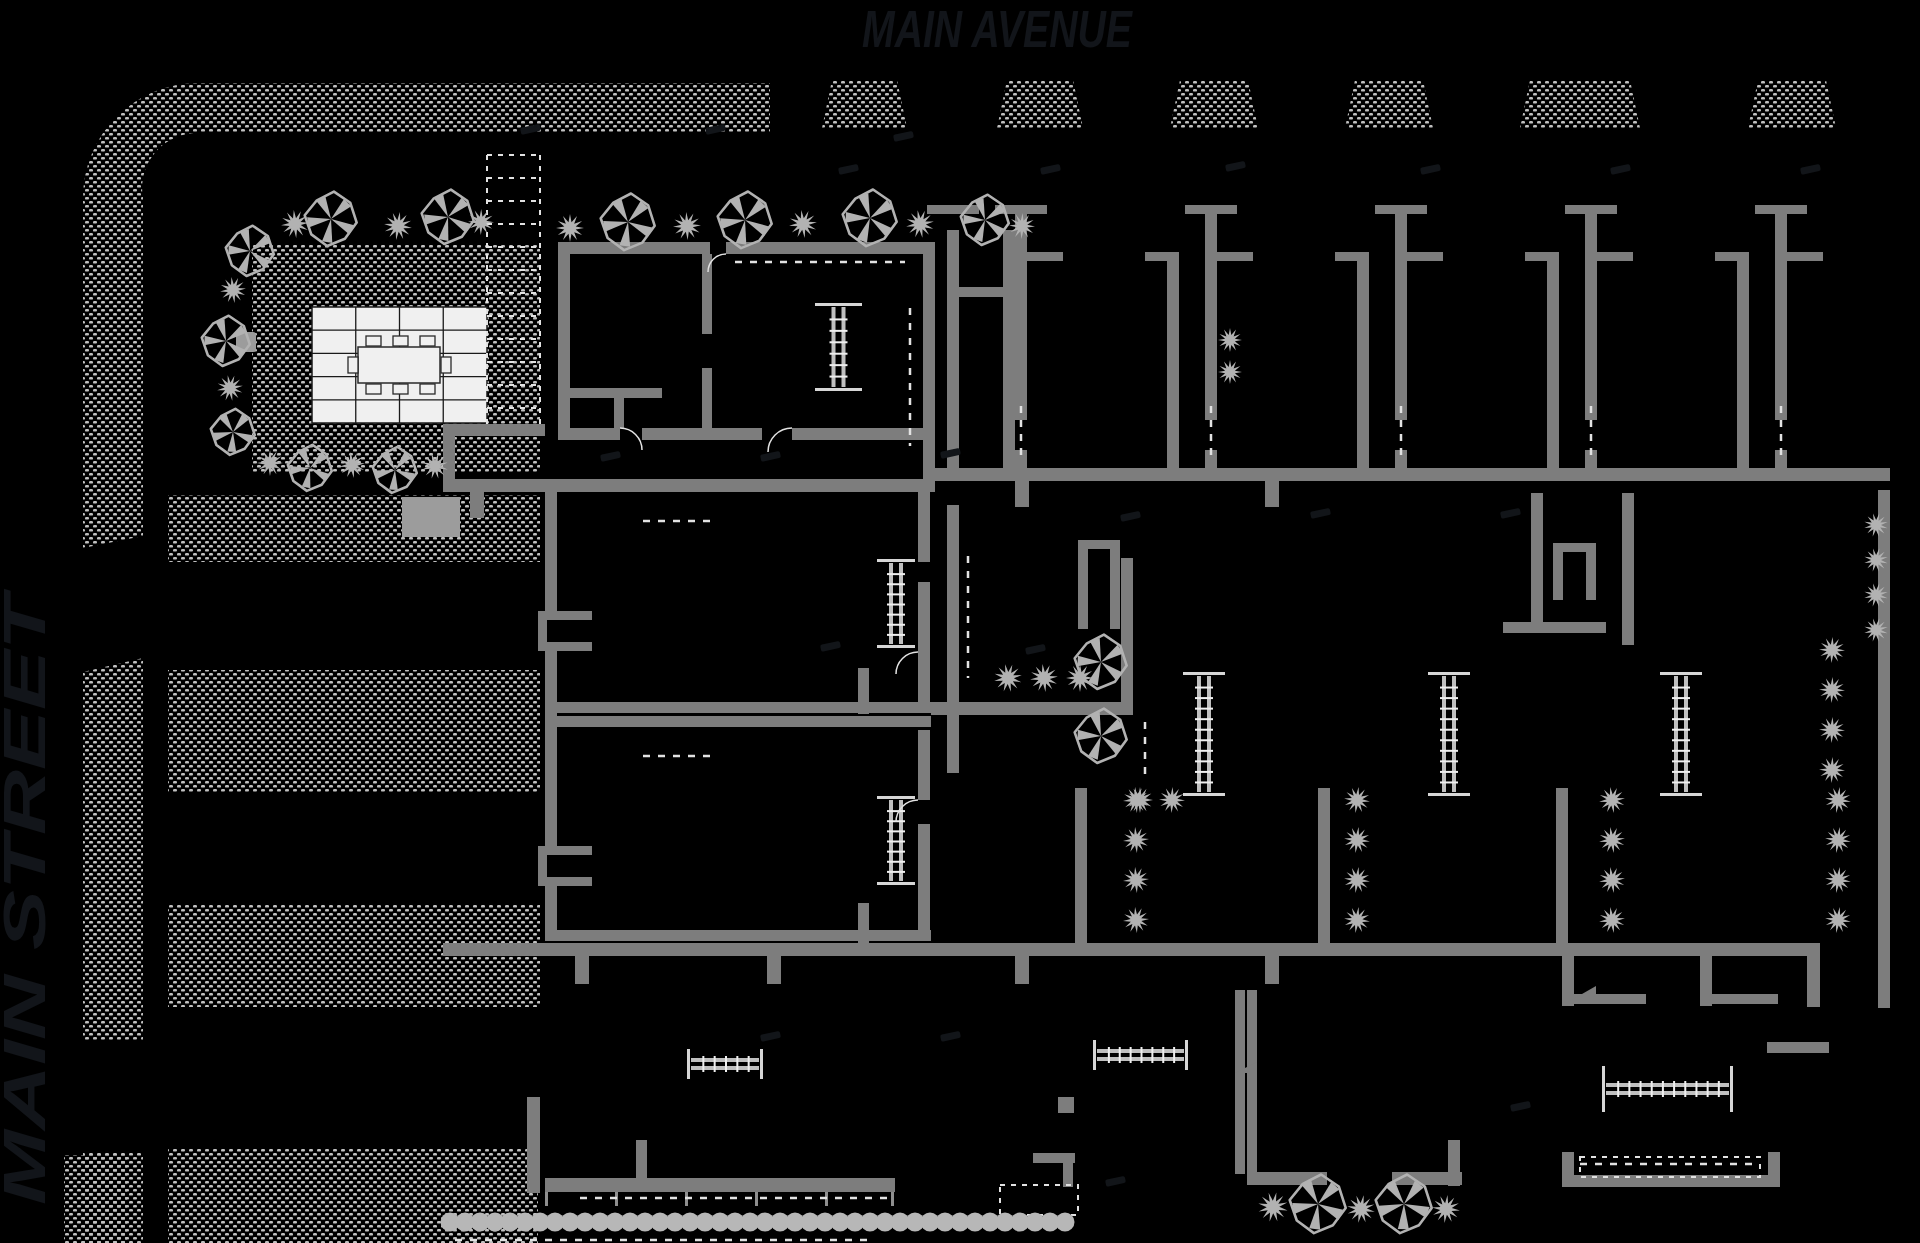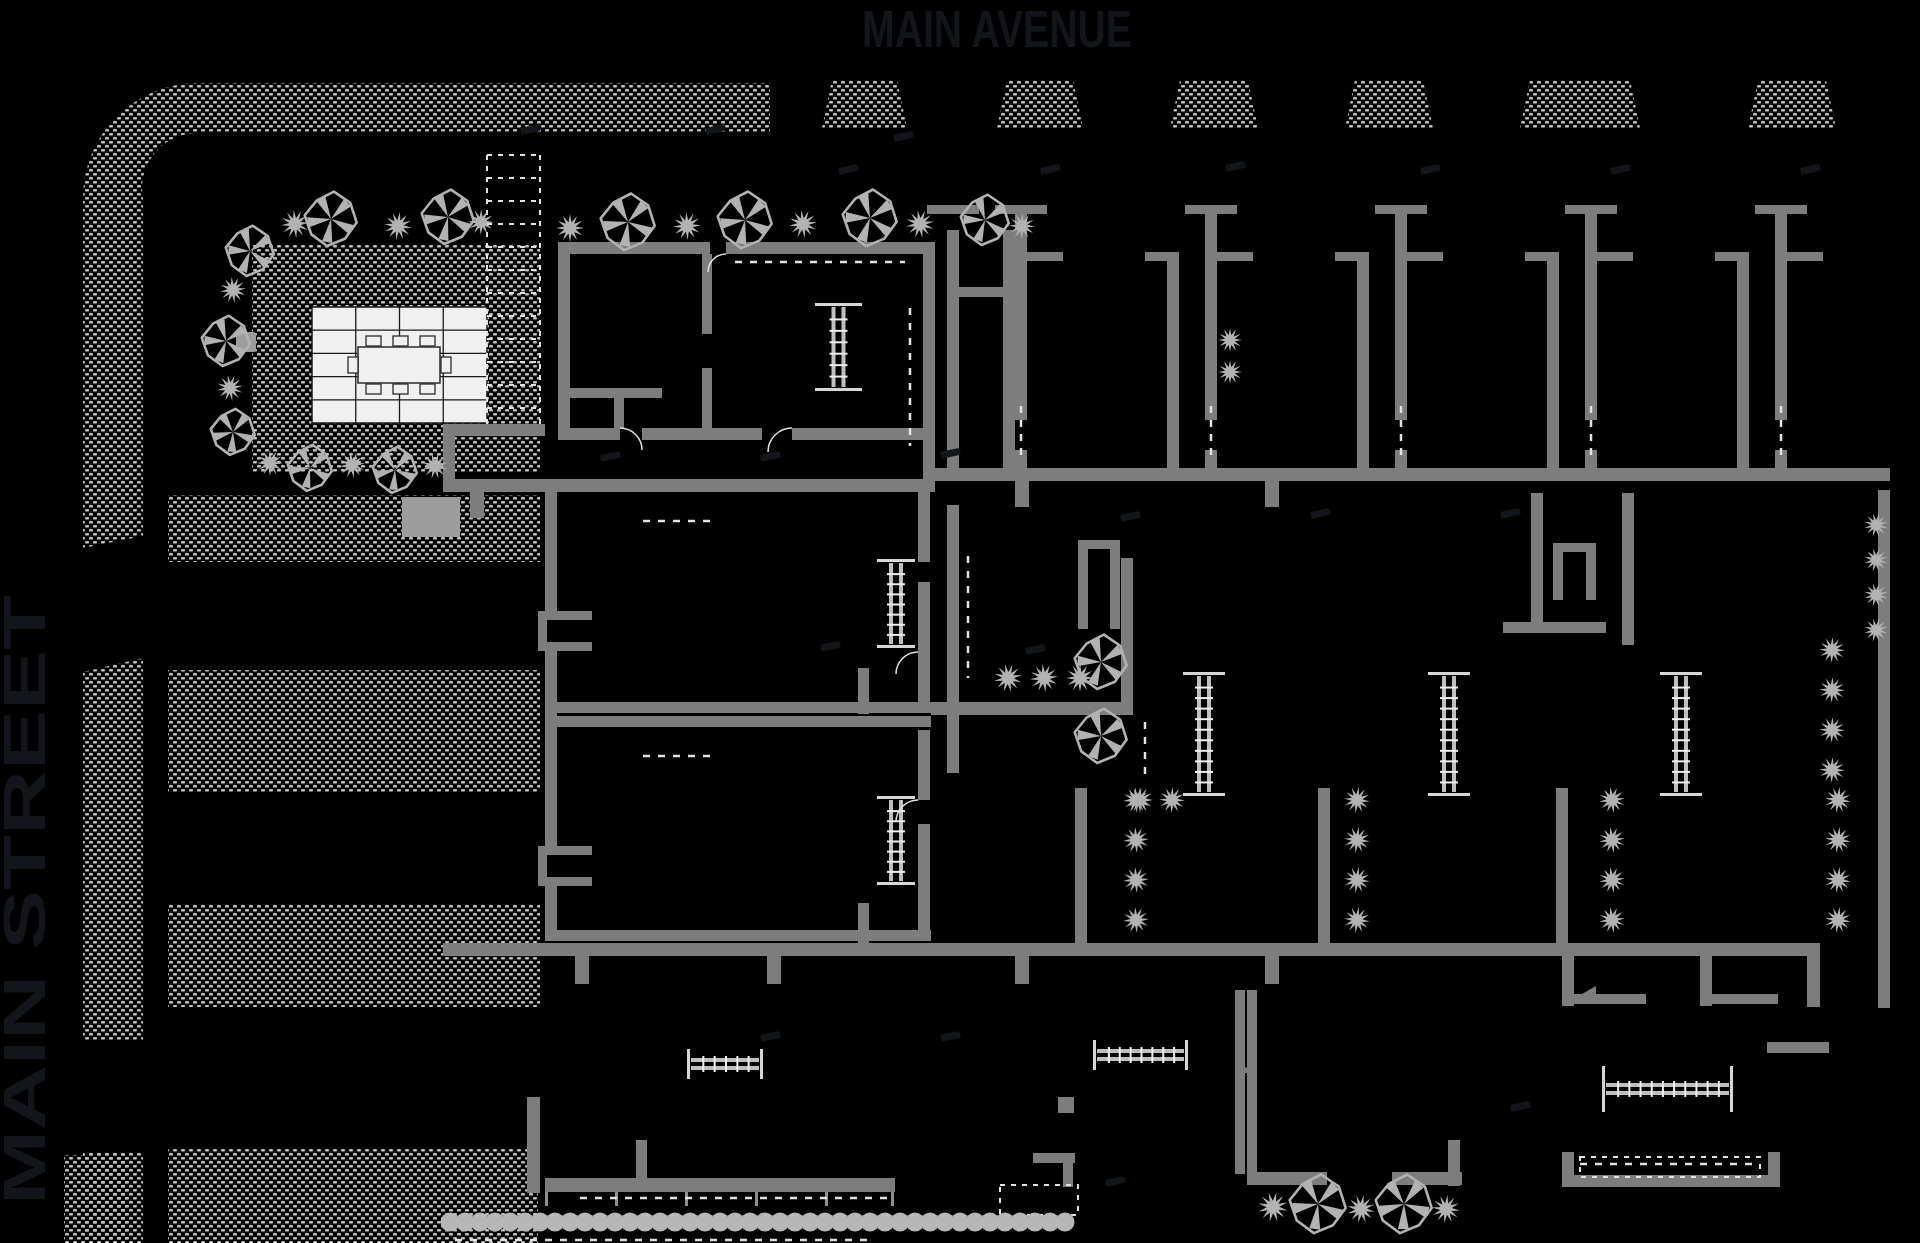--- a/index.html
+++ b/index.html
@@ -1,16 +1,16 @@
 <!DOCTYPE html>
 <html><head>
 <meta charset="utf-8">
 <style>
   html,body{margin:0;padding:0;background:#000;}
-  .stage{position:relative;width:1920px;height:1243px;background:#000;overflow:hidden;}
+  .stage{position:relative;width:1920px;height:1243px;background:#000;overflow:hidden;font-style:italic;}
   svg{display:block;}
   .street{font-family:"Liberation Sans","DejaVu Sans",sans-serif;font-weight:bold;}
 </style>
 </head>
 <body>
 
 <div class="stage">
   <svg id="plan-svg" width="1920" height="1243" viewBox="0 0 1920 1243">
     <defs>
       <pattern id="dotpat" width="8" height="8" patternUnits="userSpaceOnUse">

